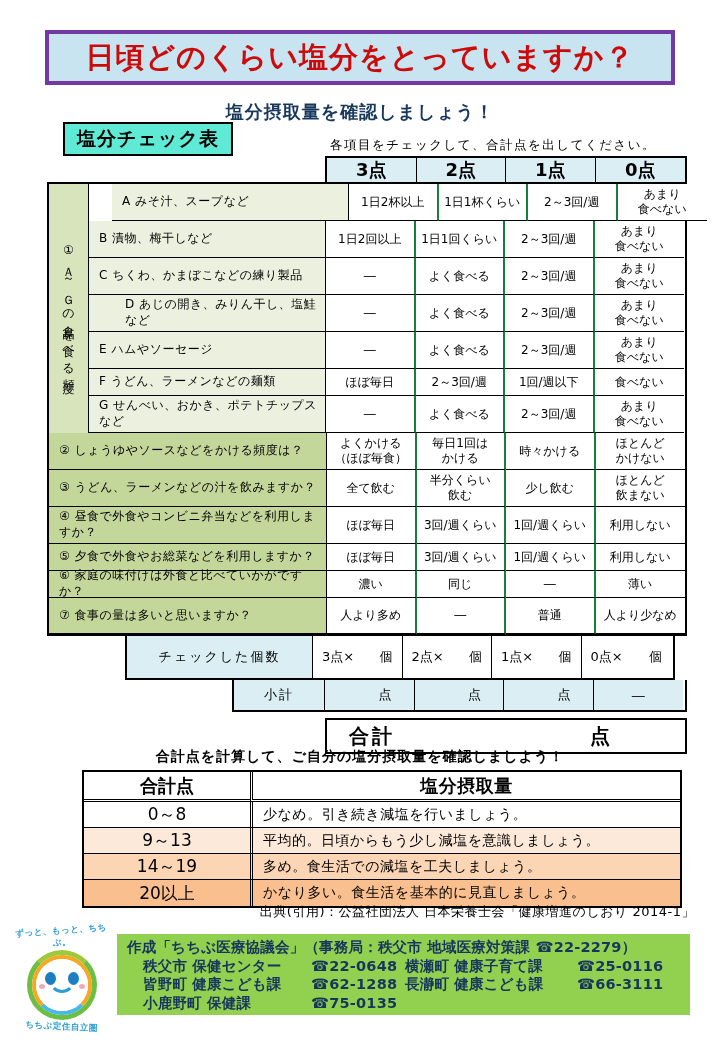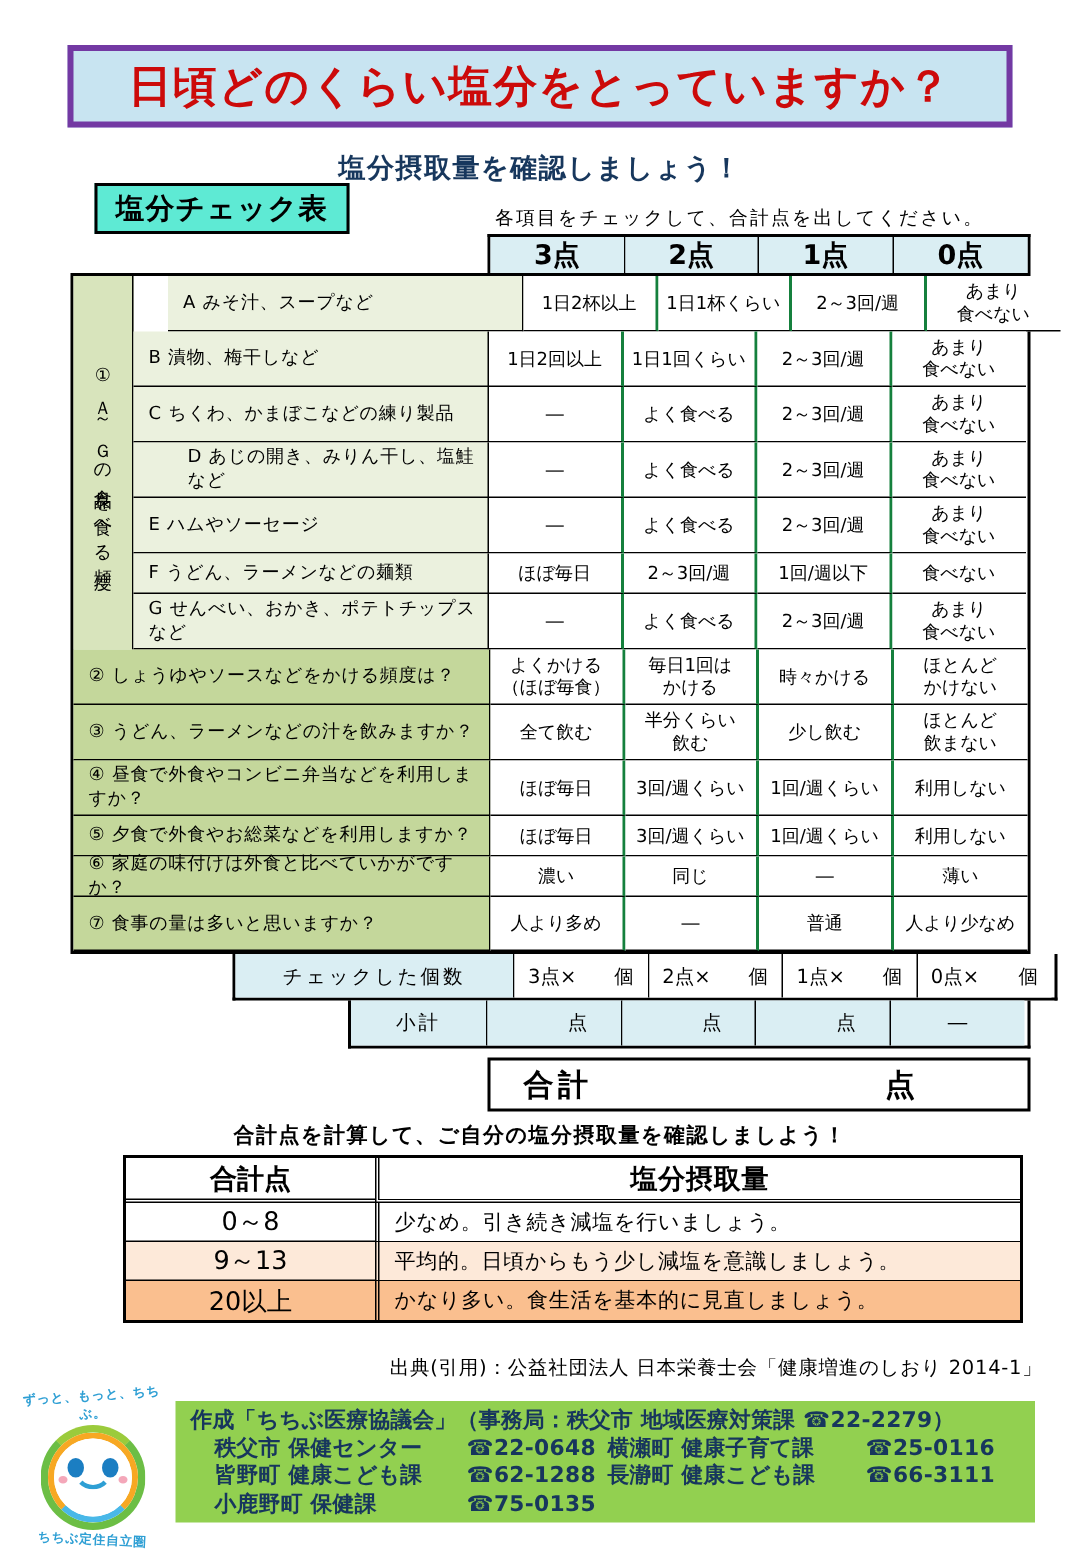--- a/index.html
+++ b/index.html
@@ -73,21 +73,21 @@
   .val-cell {
     width:89.5px; border-right:2px solid #15803d; border-bottom:1px solid #000;
     display:flex; align-items:center; justify-content:center; text-align:center;
     font-size:12px; line-height:1.25; white-space:pre-line; background:#fff;
   }
   .t1-row .val-cell:last-child { border-right:none; }
   .food-rows .t1-row:last-child .label-cell,
   .food-rows .t1-row:last-child .val-cell { border-bottom:1px solid #000; }
 
   .checked-row {
-    margin-left:108px; width:550px; height:31px; display:flex;
+    margin-left:78px; width:550px; height:44px; display:flex;
     border:2px solid #000; border-top:none;
   }
   .checked-row .chk-label {
     width:186px; background:#DAEEF3; border-right:1px solid #000;
     display:flex; align-items:center; justify-content:center;
     font-size:13px; letter-spacing:2px;
   }
   .chk-cell {
     width:89.5px; border-right:1px solid #000;
     display:flex; align-items:center; justify-content:space-between;
@@ -373,20 +373,24 @@
       <div class="c2">塩分摂取量</div>
     </div>
     <div id="result-rows">
         <div class="res-row" style="background: rgb(255, 255, 255);">
           <div class="c1">0～8</div>
           <div class="c2">少なめ。引き続き減塩を行いましょう。</div>
         </div>
         <div class="res-row" style="background: rgb(253, 233, 217);">
           <div class="c1">9～13</div>
           <div class="c2">平均的。日頃からもう少し減塩を意識しましょう。</div>
+        </div>
+        <div class="res-row" style="background: rgb(252, 213, 180);">
+          <div class="c1">14～19</div>
+          <div class="c2">多め。食生活での減塩を工夫しましょう。</div>
         </div>
         <div class="res-row" style="background: rgb(250, 191, 143);">
           <div class="c1">20以上</div>
           <div class="c2">かなり多い。食生活を基本的に見直しましょう。</div>
         </div>
       </div>
   </div>
 
   <div class="source">出典(引用)：公益社団法人 日本栄養士会「健康増進のしおり 2014-1」</div>
 

